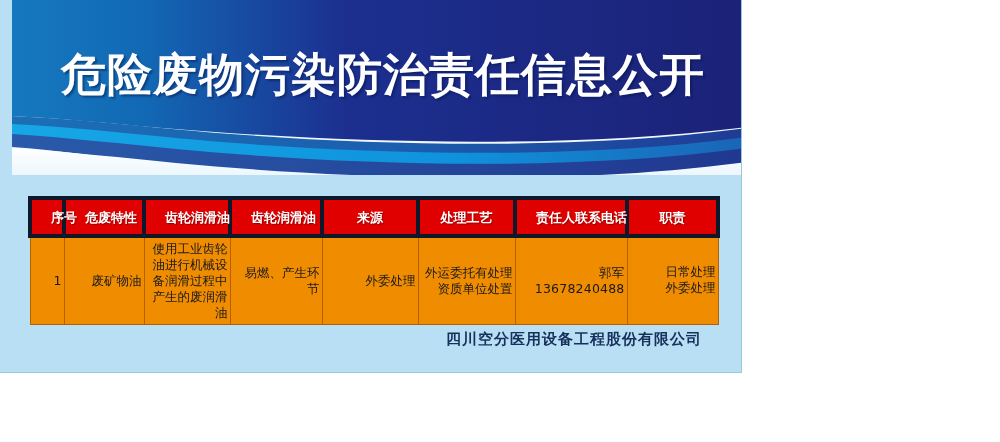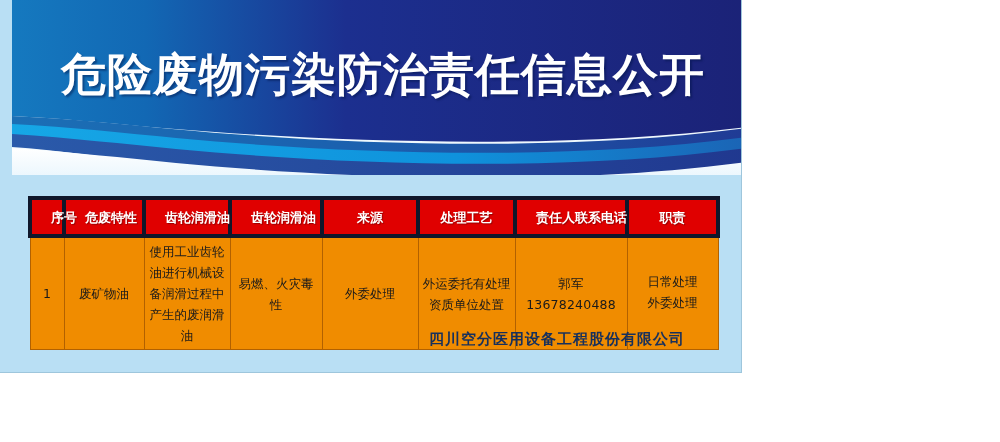--- a/index.html
+++ b/index.html
@@ -79,23 +79,23 @@
     white-space: nowrap;
     text-shadow: 1px 1px 1px rgba(90,0,0,.55);
   }
   #info-table td {
     background: #f08c00;
     color: #1a1a1a;
     font-size: 12.5px;
     height: 66px;
     padding: 3px 2px;
     border: 1px solid #b26100;
-    text-align: center;
+    text-align: right;
     vertical-align: middle;
-    line-height: 21px;
+    line-height: 16px;
   }
   td.cell-narrow-wrap {
     font-size: 12px;
     line-height: 14px;
     text-align: left;
     padding-left: 5px;
   }
   td.cell-left-wrap {
     text-align: left;
     padding-left: 6px;
@@ -105,21 +105,21 @@
     line-height: 17px;
     letter-spacing: .2px;
   }
   td.cell-duty {
     line-height: 17px;
     font-family: Liberation Mono, monospace;
   }
 
   #company {
     position: absolute;
-    left: 11px;
+    left: 28px;
     top: 330px;
     width: 688px;
     text-align: right;
     padding-right: 14px;
     box-sizing: border-box;
     color: #17305c;
     font-size: 15px;
     font-weight: 600;
     letter-spacing: 1px;
     white-space: nowrap;
@@ -191,21 +191,21 @@
         <th>处理工艺</th>
         <th>责任人联系电话</th>
         <th>职责</th>
       </tr>
     </thead>
     <tbody>
       <tr>
         <td>1</td>
         <td>废矿物油</td>
         <td class="cell-narrow-wrap">使用工业齿轮油进行机械设备润滑过程中产生的废润滑油</td>
-        <td class="cell-left-wrap">易燃、火灾毒性</td>
+        <td class="cell-left-wrap">易燃、产生环节</td>
         <td>外委处理</td>
         <td class="cell-left-wrap">外运委托有处理资质单位处置</td>
         <td class="cell-phone">郭军<br>13678240488</td>
         <td class="cell-duty">日常处理<br>外委处理</td>
       </tr>
     </tbody>
   </table>
 
   <div id="company">四川空分医用设备工程股份有限公司</div>
 

